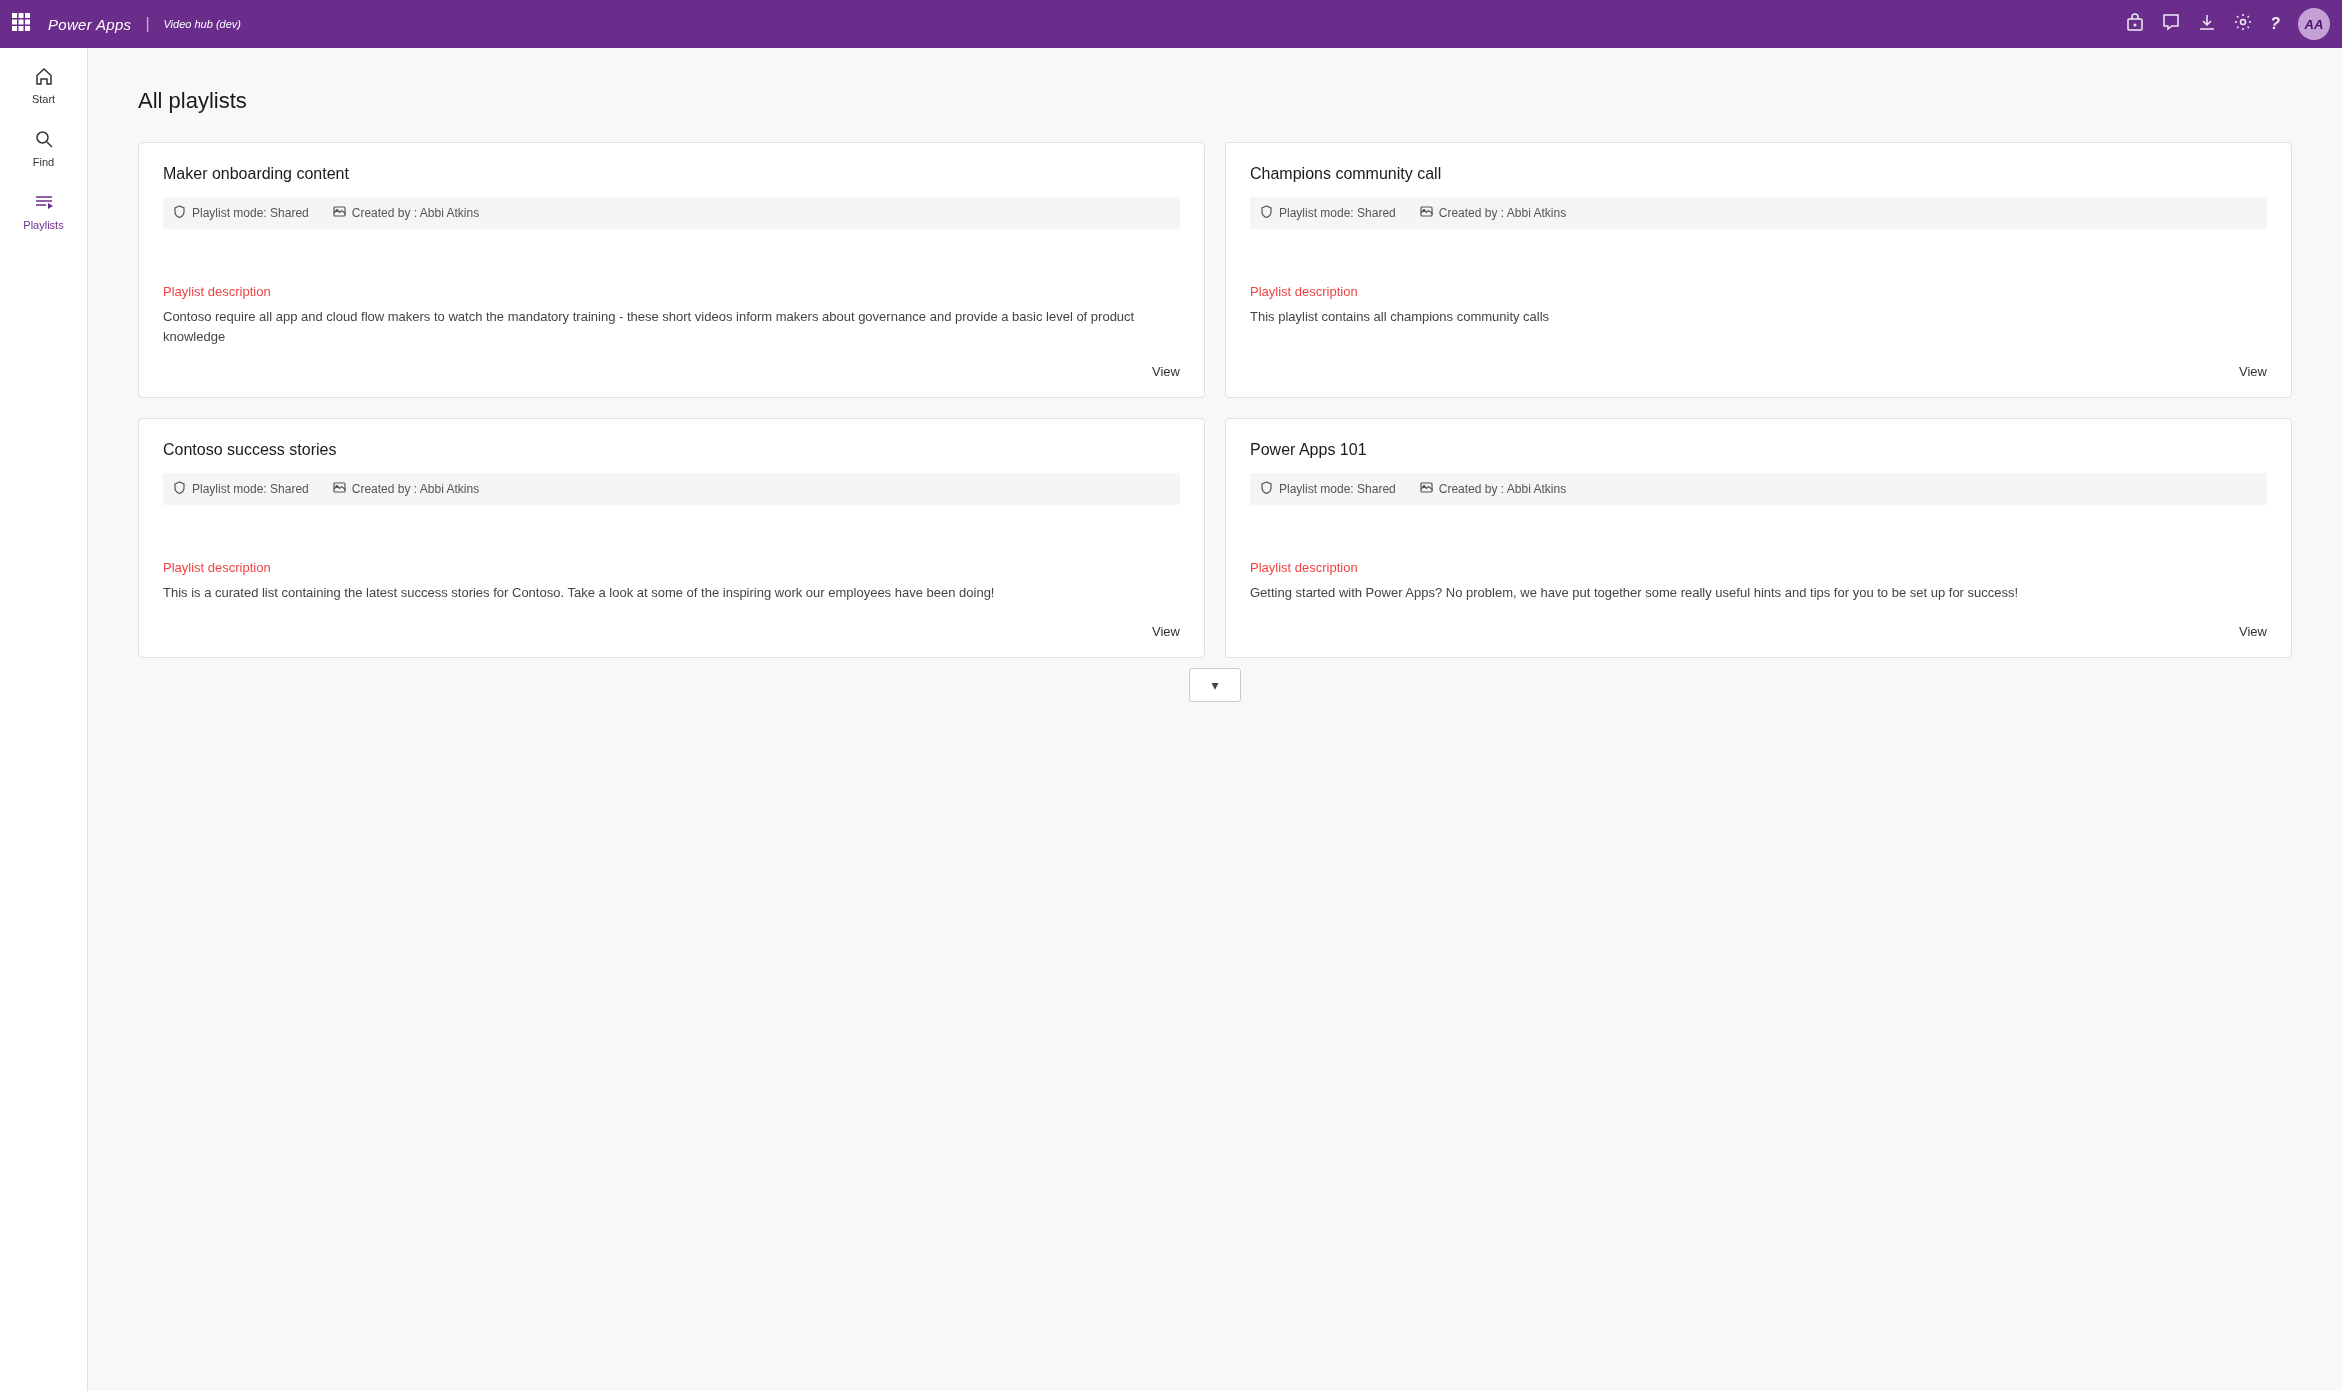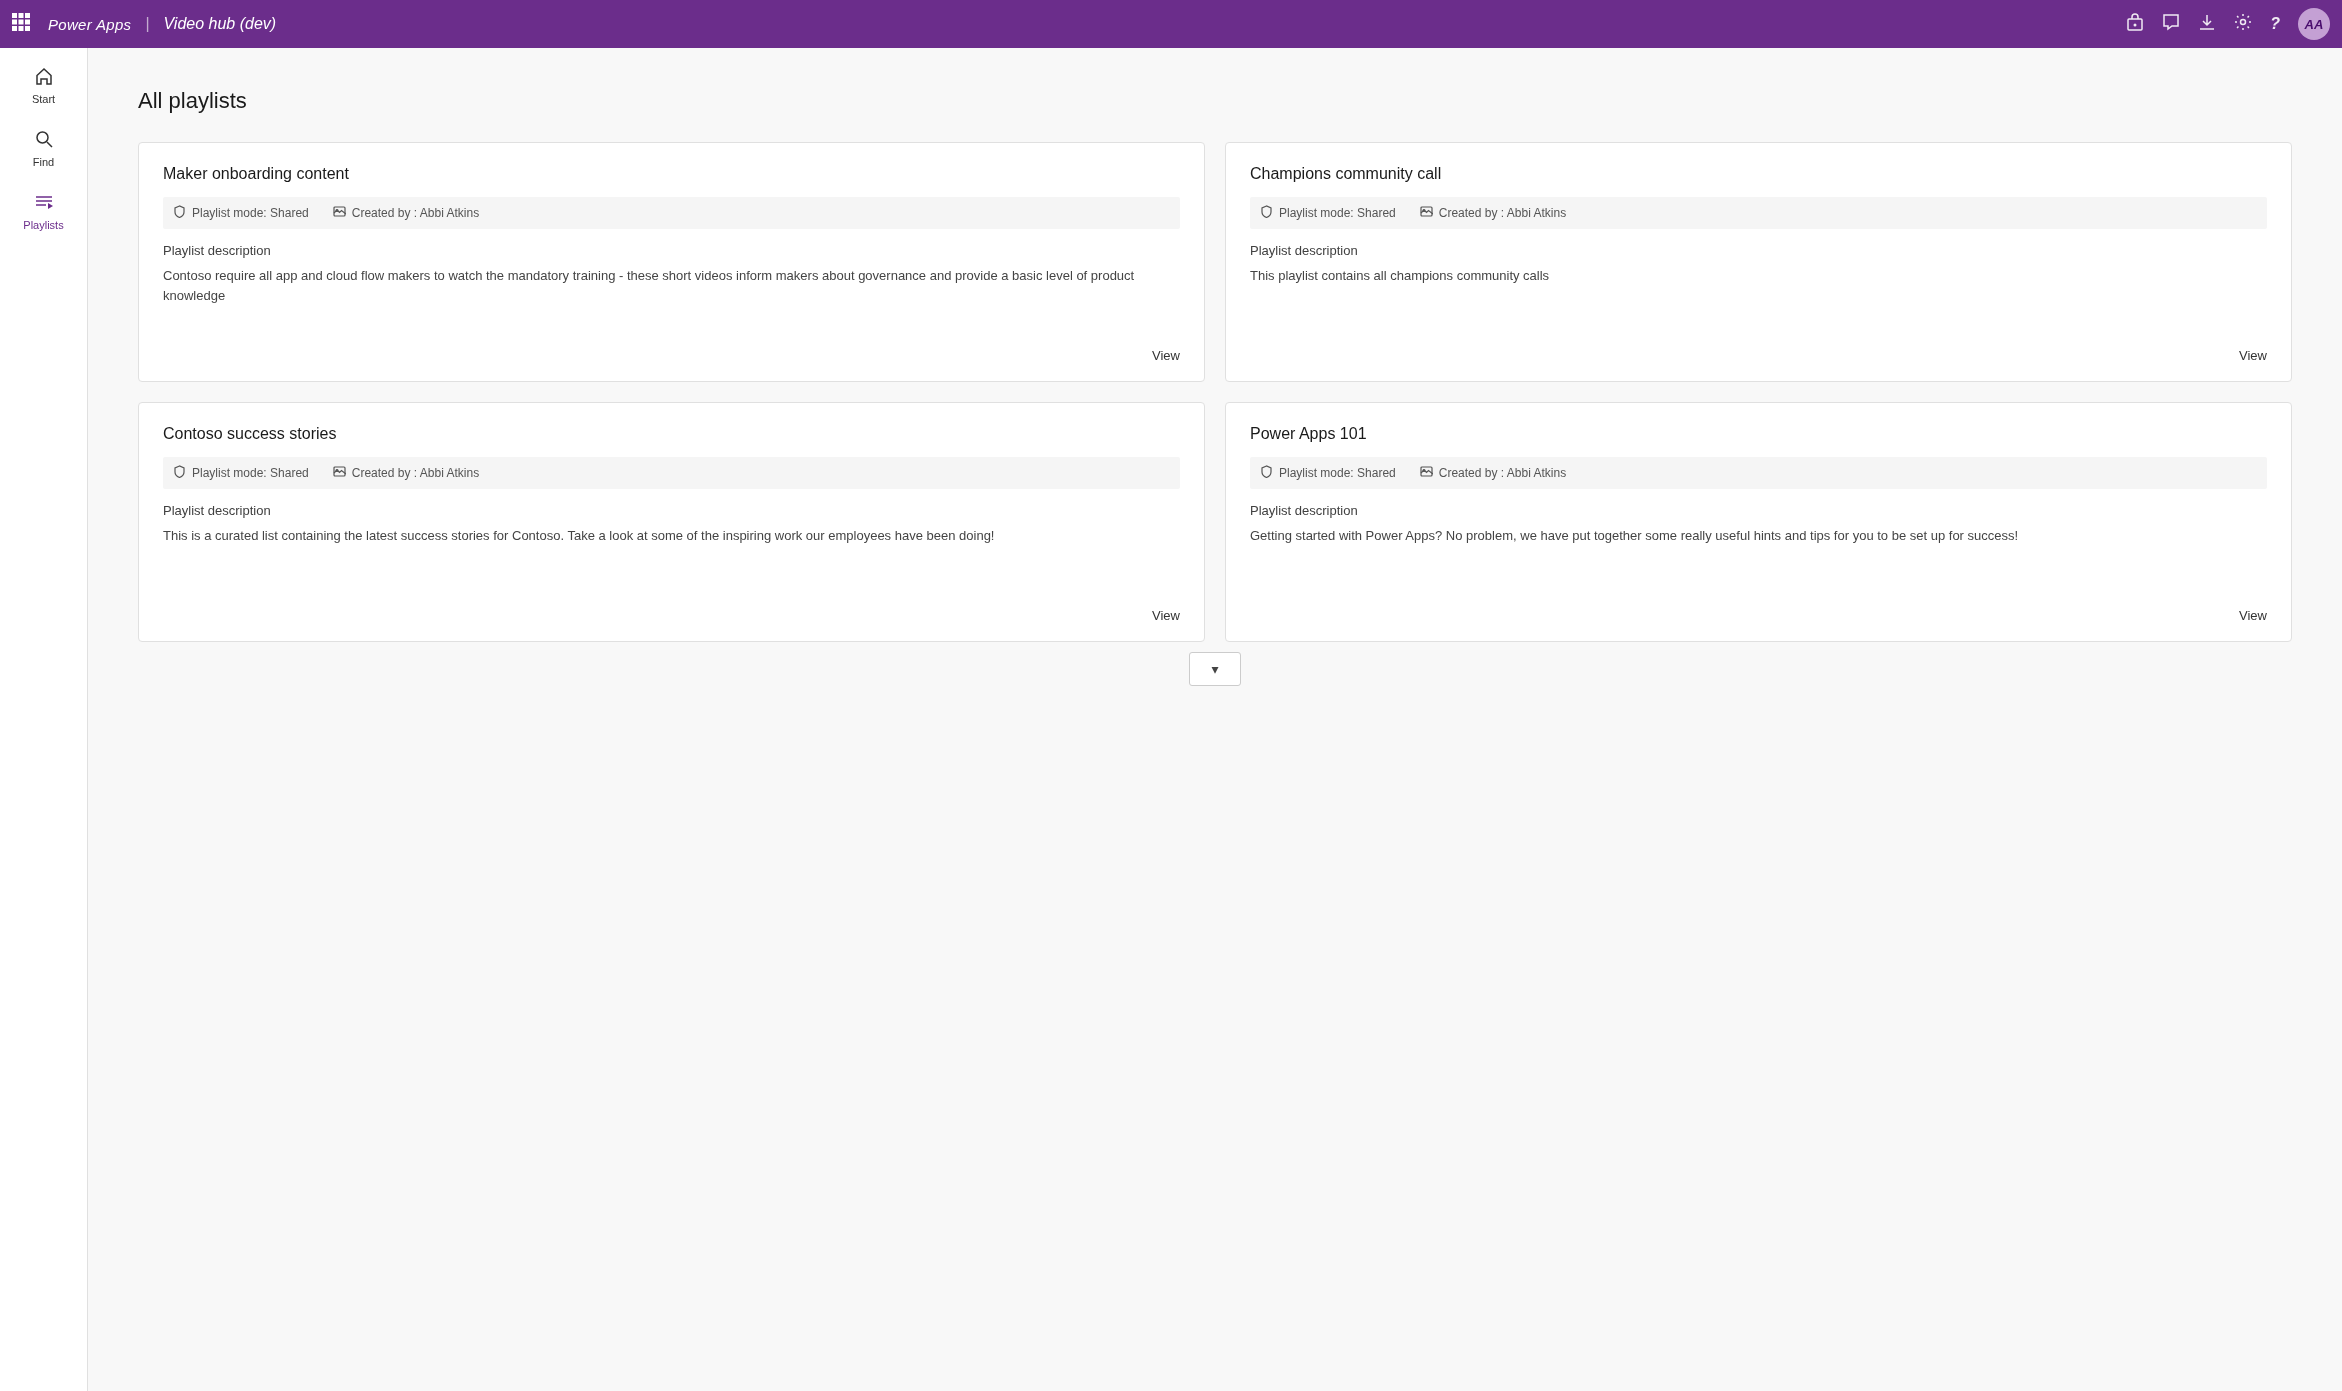--- a/index.html
+++ b/index.html
@@ -13,21 +13,21 @@
       display: flex;
       align-items: center;
       padding: 0 12px;
       flex-shrink: 0;
       gap: 10px;
       font-style: italic;
     }
     .topbar-waffle { font-size: 18px; cursor: pointer; margin-right: 8px; }
     .topbar-title { font-size: 15px; font-weight: 400; letter-spacing: 0.3px; }
     .topbar-separator { color: rgba(255,255,255,0.6); margin: 0 4px; }
-    .topbar-app { font-size: 16px; font-weight: 400; }
+    .topbar-app { font-size: 11px; font-weight: 400; }
     .topbar-right { margin-left: auto; display: flex; align-items: center; gap: 18px; }
     .topbar-icon { color: white; font-size: 17px; cursor: pointer; opacity: 0.9; }
     .topbar-avatar {
       width: 32px; height: 32px; border-radius: 50%;
       background: #c4a0d4; color: #4a0e6e;
       display: flex; align-items: center; justify-content: center;
       font-size: 13px; font-weight: 600; cursor: pointer;
     }
 
     
@@ -108,24 +108,25 @@
     }
     .meta-item {
       display: flex;
       align-items: center;
       gap: 6px;
       font-size: 12px;
       color: #555;
     }
     .playlist-description-label {
       font-size: 13px;
-      color: #404040;
+      color: #ef4444;
       font-weight: 500;
       margin-bottom: 8px;
       cursor: pointer;
+      margin-top: 41px;
     }
     .playlist-description-text {
       font-size: 13px;
       color: #444;
       line-height: 1.5;
       flex: 1;
     }
     .card-footer {
       display: flex;
       justify-content: flex-end;

